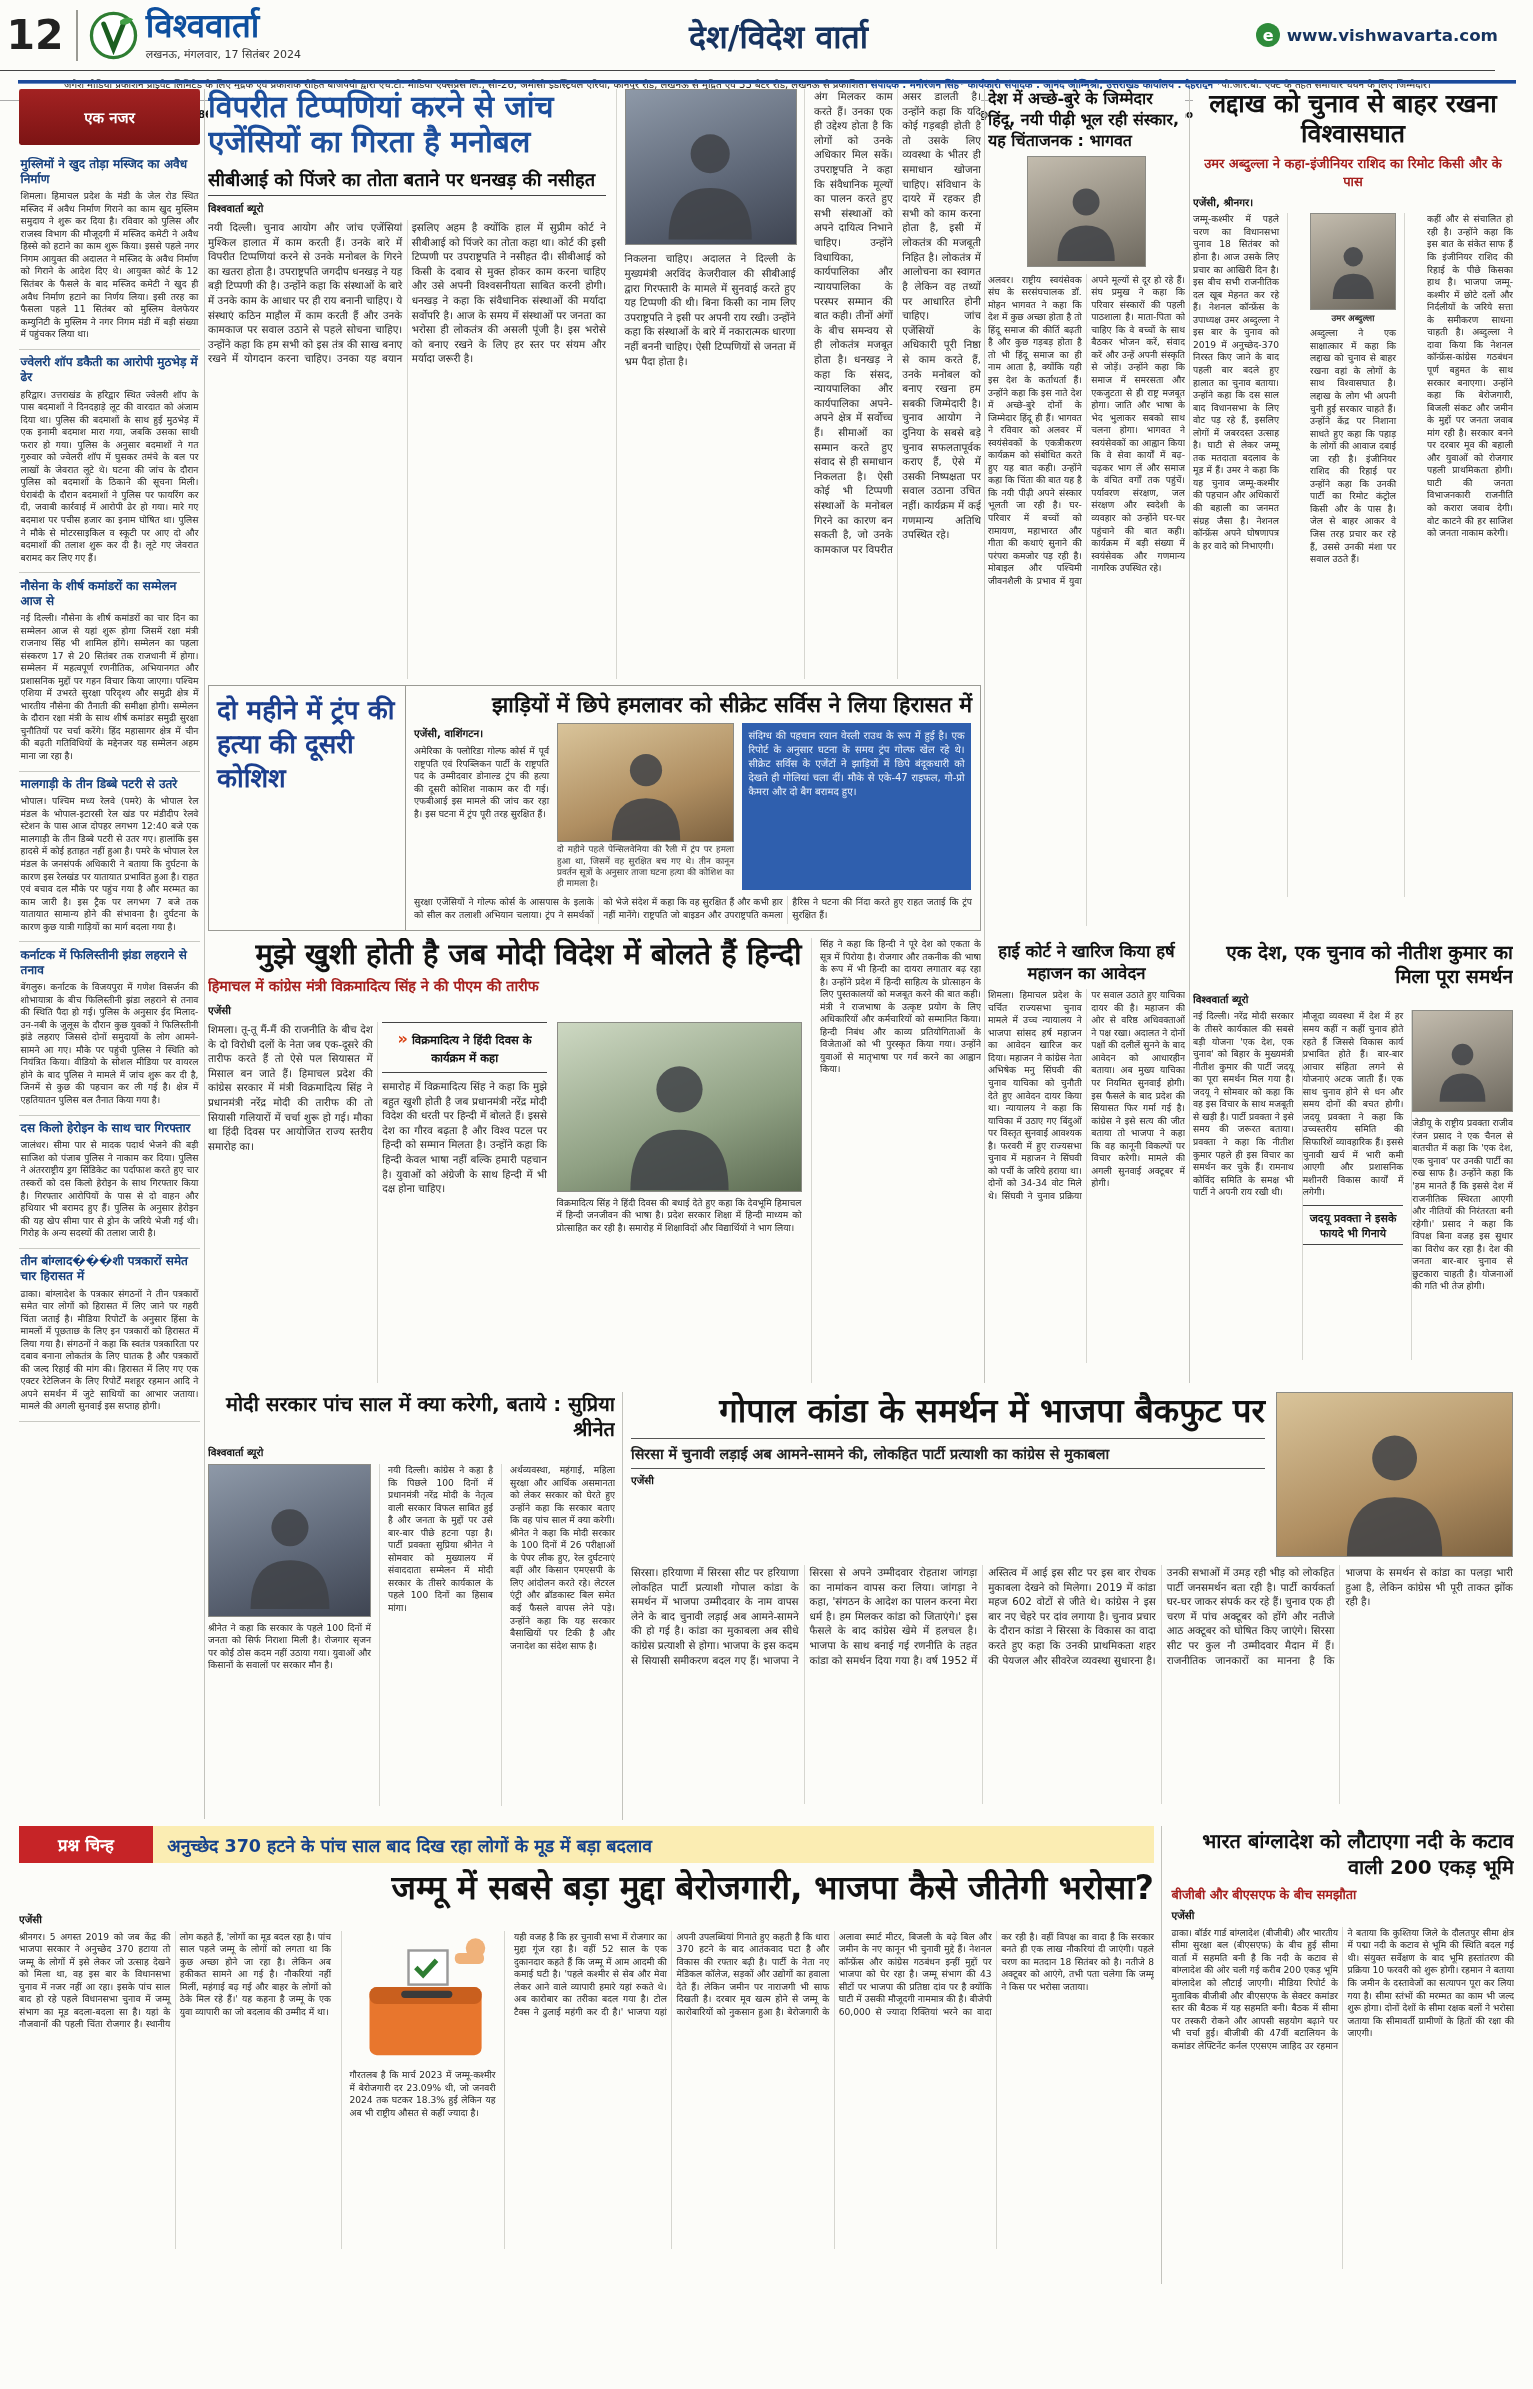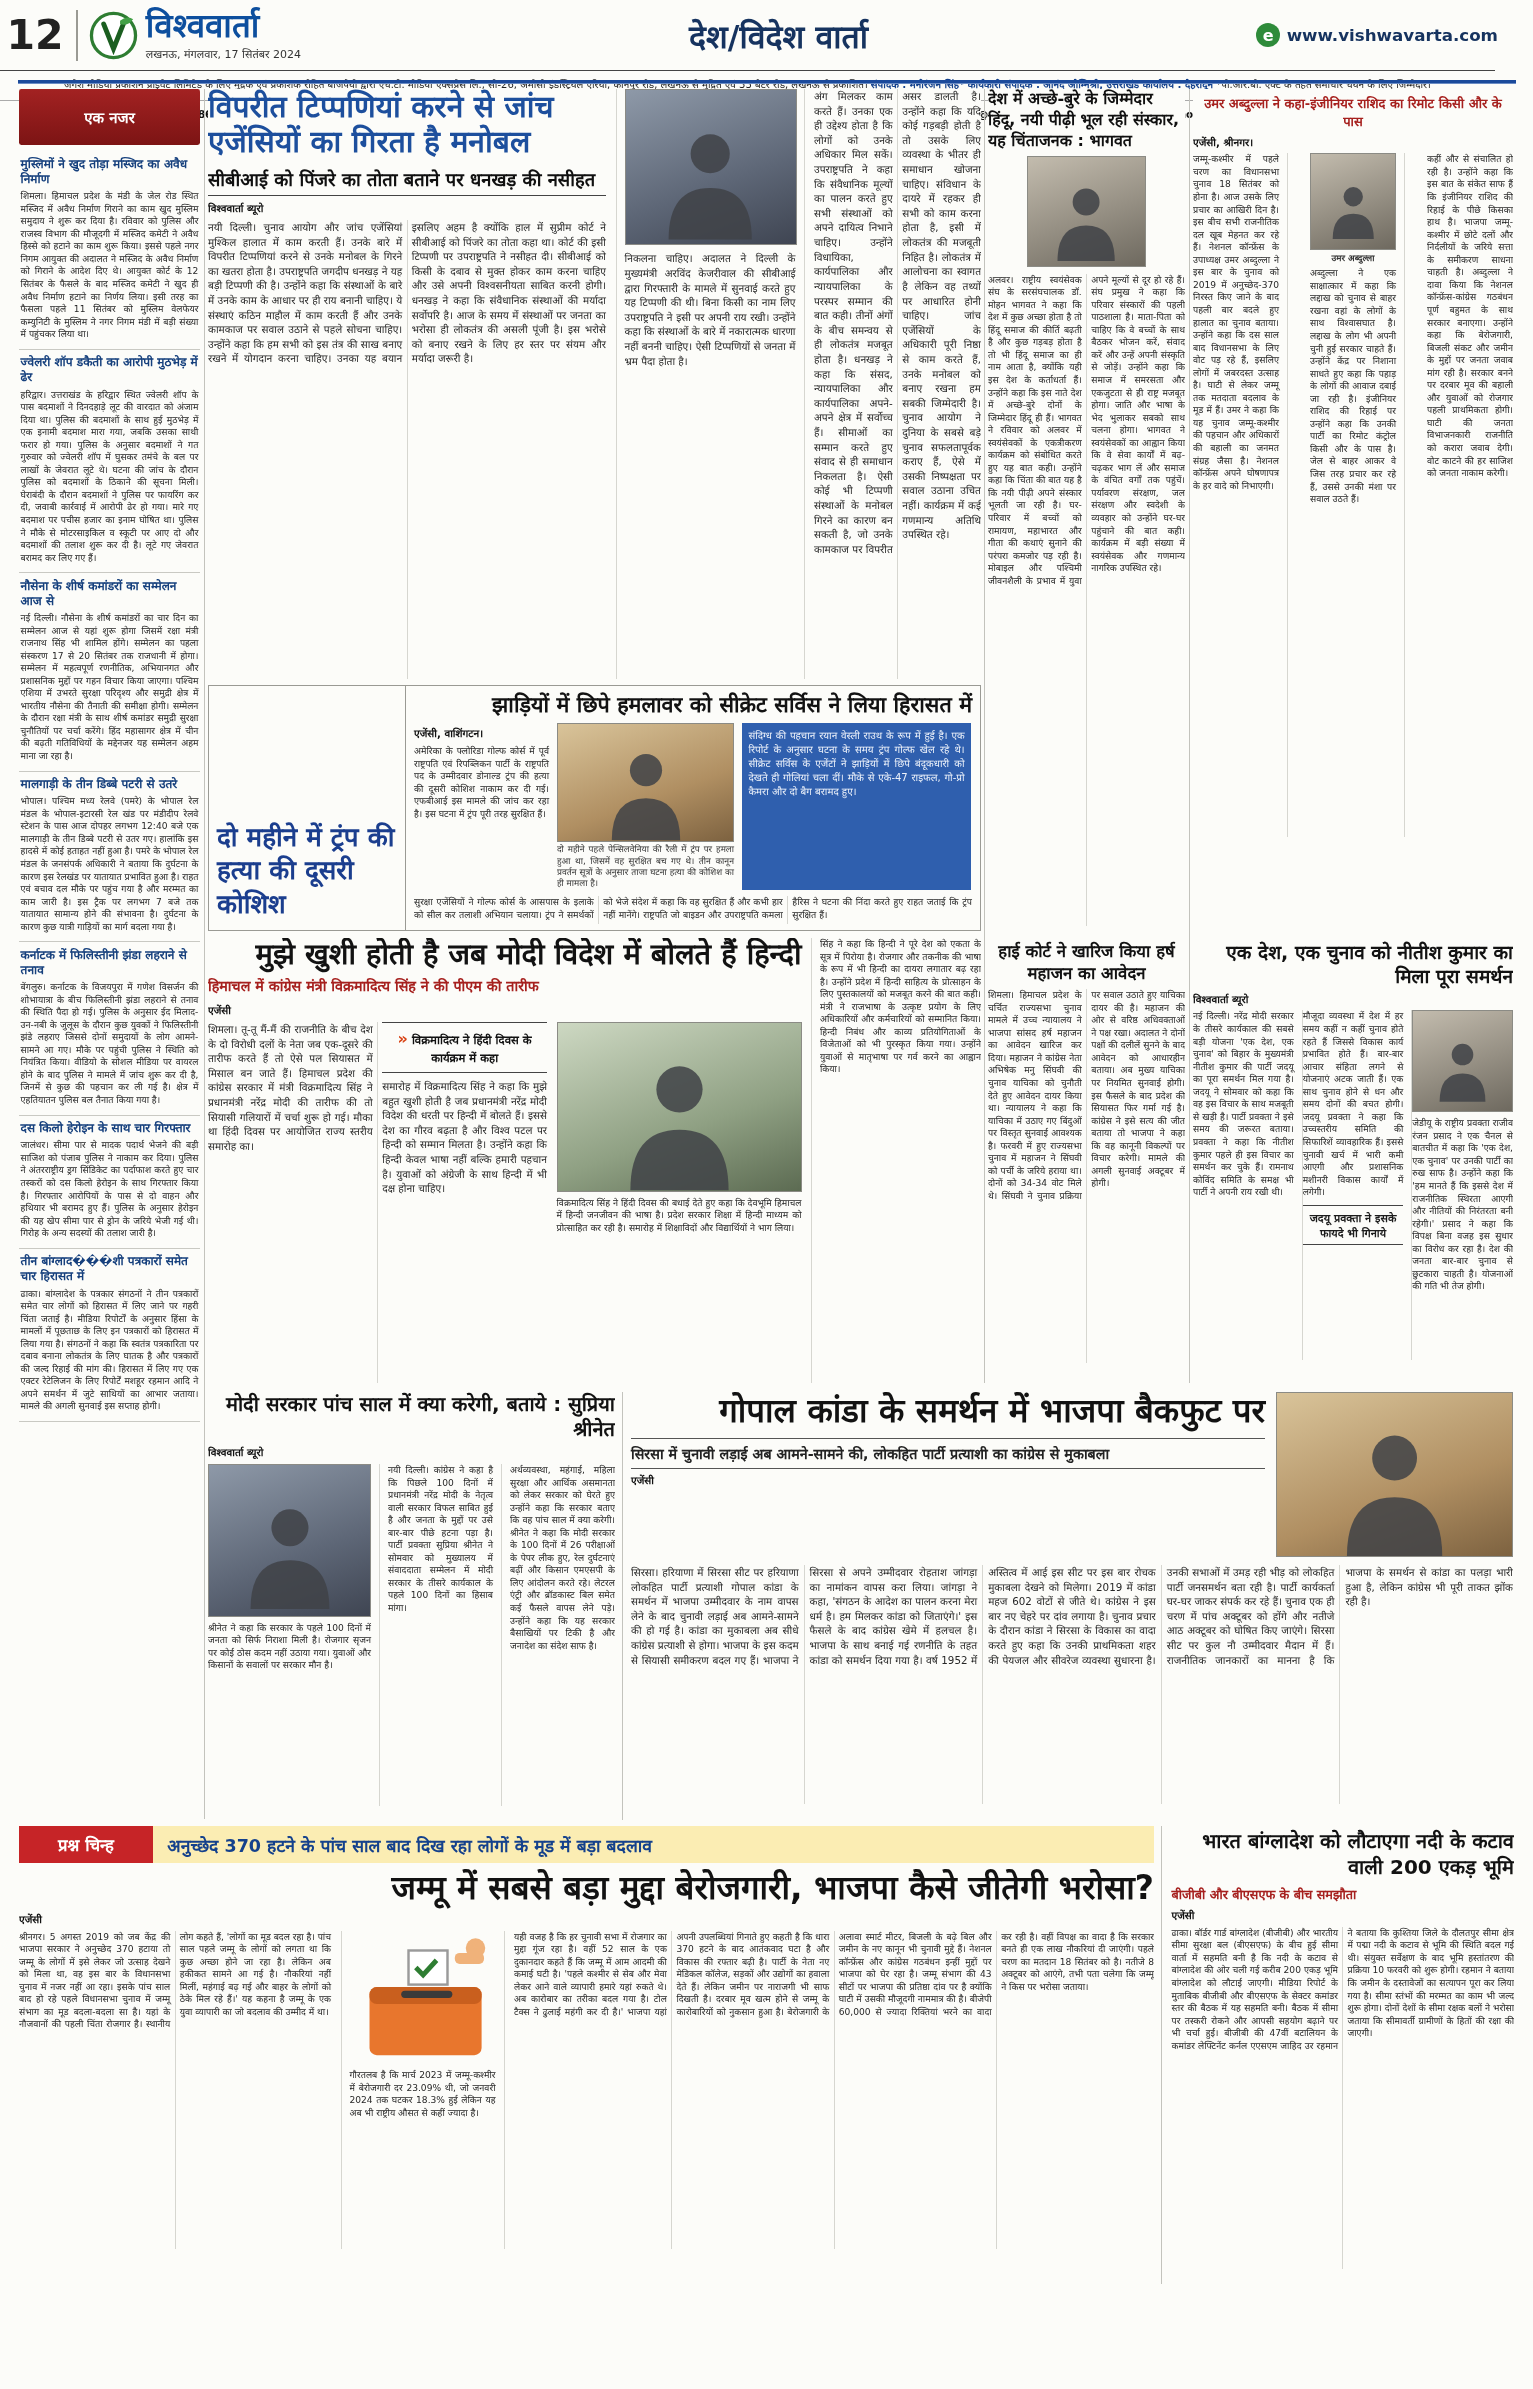--- a/index.html
+++ b/index.html
@@ -57,21 +57,21 @@
   #bhagwat{left:988px;top:89px;width:197px;height:846px;}
   .bg-hl{font-size:16px;line-height:1.3;color:#101010;font-weight:bold;margin-bottom:4.8px;}
   #ladakh{left:1193px;top:89px;width:320px;height:846px;}
   .ld-hl{font-size:25px;line-height:1.2;text-align:center;}
   .ld-sub{font-size:13px;text-align:center;margin:4.8px 0;}
   .ld-cols{display:flex;gap:8px;height:684px;}
   .ld-col{flex:1;min-width:0;}
   .ld-col + .ld-col{border-left:0.8px solid #d6d6d0;padding-left:22px;}
   
   #trump{left:208px;top:685px;width:773px;height:246px;border:0.8px solid #9a9a94;display:flex;}
-  .tr-box{width:197px;border-right:0.8px solid #9a9a94;display:flex;align-items:flex-end;justify-content:center;padding:8px;}
+  .tr-box{width:197px;border-right:0.8px solid #9a9a94;display:flex;align-items:flex-start;justify-content:center;padding:8px;}
   .tr-box div{font-size:26px;font-weight:bold;color:#1b3e8e;line-height:1.3;text-align:left;}
   .tr-right{flex:1;padding:6.4px 8px;display:flex;flex-direction:column;}
   .tr-hl{font-size:21.5px;line-height:1.2;}
   .tr-row{display:flex;gap:8px;margin-top:4.8px;}
   .tr-info{background:#2f5fae;color:#eef3fb;padding:6.4px;font-size:10px;line-height:1.4;text-align:justify;width:229px;}
   
   #vikram{left:208px;top:938px;width:773px;height:445px;display:flex;gap:9.5px;}
   .vk-left{flex:1;display:flex;flex-direction:column;}
   .vk-hl{font-size:29px;line-height:1.15;}
   .vk-sub{font-size:14.3px;margin:4.8px 0;}
@@ -219,20 +219,21 @@
     <h2 class="bg-hl">देश में अच्छे-बुरे के जिम्मेदार हिंदू, नयी पीढ़ी भूल रही संस्कार, यह चिंताजनक : भागवत</h2>
     <div class="photo" style="width:119px;height:111px;margin:0 auto 6.4px auto;">
       <svg viewBox="0 0 106.547 118.672" width="85" height="94">
           <use href="#sil"></use>
         </svg>
     </div>
     <div class="jtext small cols2" style="height:652px;">अलवर। राष्ट्रीय स्वयंसेवक संघ के सरसंघचालक डॉ. मोहन भागवत ने कहा कि देश में कुछ अच्छा होता है तो हिंदू समाज की कीर्ति बढ़ती है और कुछ गड़बड़ होता है तो भी हिंदू समाज का ही नाम आता है, क्योंकि यही इस देश के कर्ताधर्ता हैं। उन्होंने कहा कि इस नाते देश में अच्छे-बुरे दोनों के जिम्मेदार हिंदू ही हैं। भागवत ने रविवार को अलवर में स्वयंसेवकों के एकत्रीकरण कार्यक्रम को संबोधित करते हुए यह बात कही। उन्होंने कहा कि चिंता की बात यह है कि नयी पीढ़ी अपने संस्कार भूलती जा रही है। घर-परिवार में बच्चों को रामायण, महाभारत और गीता की कथाएं सुनाने की परंपरा कमजोर पड़ रही है। मोबाइल और पश्चिमी जीवनशैली के प्रभाव में युवा अपने मूल्यों से दूर हो रहे हैं। संघ प्रमुख ने कहा कि परिवार संस्कारों की पहली पाठशाला है। माता-पिता को चाहिए कि वे बच्चों के साथ बैठकर भोजन करें, संवाद करें और उन्हें अपनी संस्कृति से जोड़ें। उन्होंने कहा कि समाज में समरसता और एकजुटता से ही राष्ट्र मजबूत होगा। जाति और भाषा के भेद भुलाकर सबको साथ चलना होगा। भागवत ने स्वयंसेवकों का आह्वान किया कि वे सेवा कार्यों में बढ़-चढ़कर भाग लें और समाज के वंचित वर्गों तक पहुंचें। पर्यावरण संरक्षण, जल संरक्षण और स्वदेशी के व्यवहार को उन्होंने घर-घर पहुंचाने की बात कही। कार्यक्रम में बड़ी संख्या में स्वयंसेवक और गणमान्य नागरिक उपस्थित रहे।</div>
   </section>
 
   <section id="ladakh" class="art">
+    <h1 class="hl-black ld-hl">लद्दाख को चुनाव से बाहर रखना विश्वासघात</h1>
     <div class="ld-sub sub-maroon">उमर अब्दुल्ला ने कहा-इंजीनियर राशिद का रिमोट किसी और के पास</div>
     <div class="by">एजेंसी, श्रीनगर।</div>
     <div class="ld-cols">
       <div class="ld-col jtext small">जम्मू-कश्मीर में पहले चरण का विधानसभा चुनाव 18 सितंबर को होना है। आज उसके लिए प्रचार का आखिरी दिन है। इस बीच सभी राजनीतिक दल खूब मेहनत कर रहे हैं। नेशनल कॉन्फ्रेंस के उपाध्यक्ष उमर अब्दुल्ला ने इस बार के चुनाव को 2019 में अनुच्छेद-370 निरस्त किए जाने के बाद पहली बार बदले हुए हालात का चुनाव बताया। उन्होंने कहा कि दस साल बाद विधानसभा के लिए वोट पड़ रहे हैं, इसलिए लोगों में जबरदस्त उत्साह है। घाटी से लेकर जम्मू तक मतदाता बदलाव के मूड में हैं। उमर ने कहा कि यह चुनाव जम्मू-कश्मीर की पहचान और अधिकारों की बहाली का जनमत संग्रह जैसा है। नेशनल कॉन्फ्रेंस अपने घोषणापत्र के हर वादे को निभाएगी।</div>
       <div class="ld-col">
         <div class="photo" style="width:100%;height:97px;">
           <svg viewBox="0 0 84.9531 103.188" width="68" height="82">
               <use href="#sil"></use>
             </svg>
         </div>

